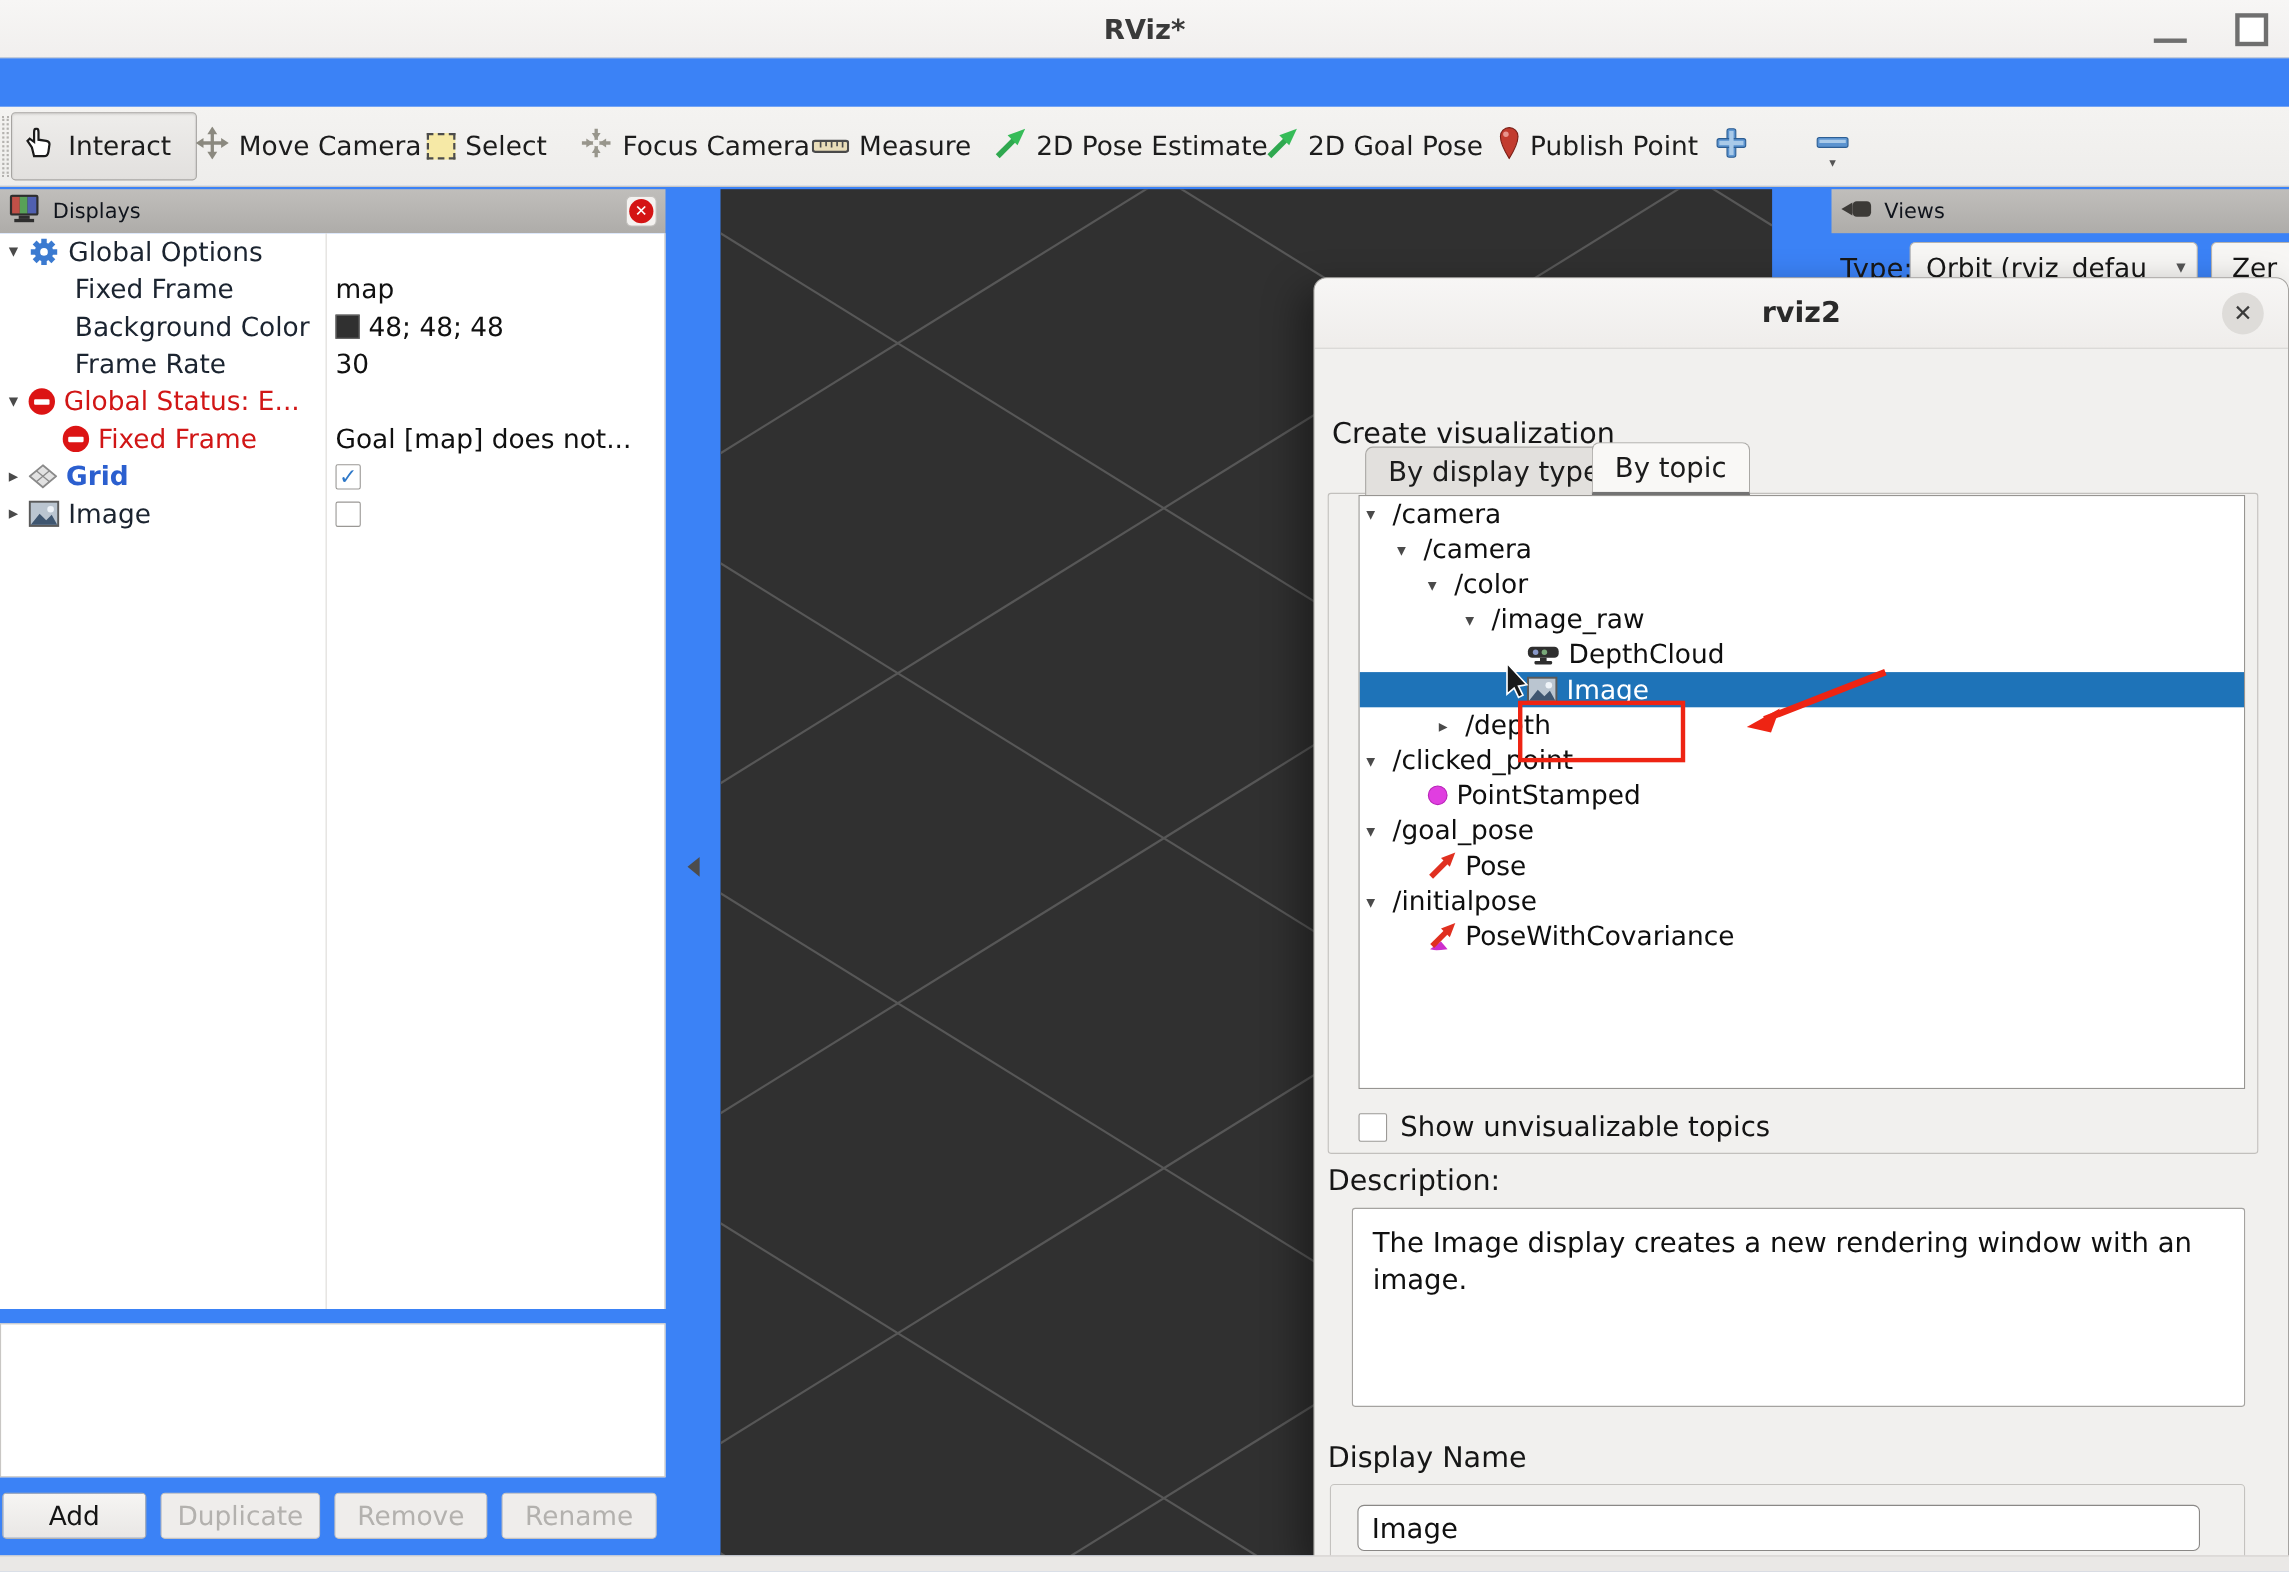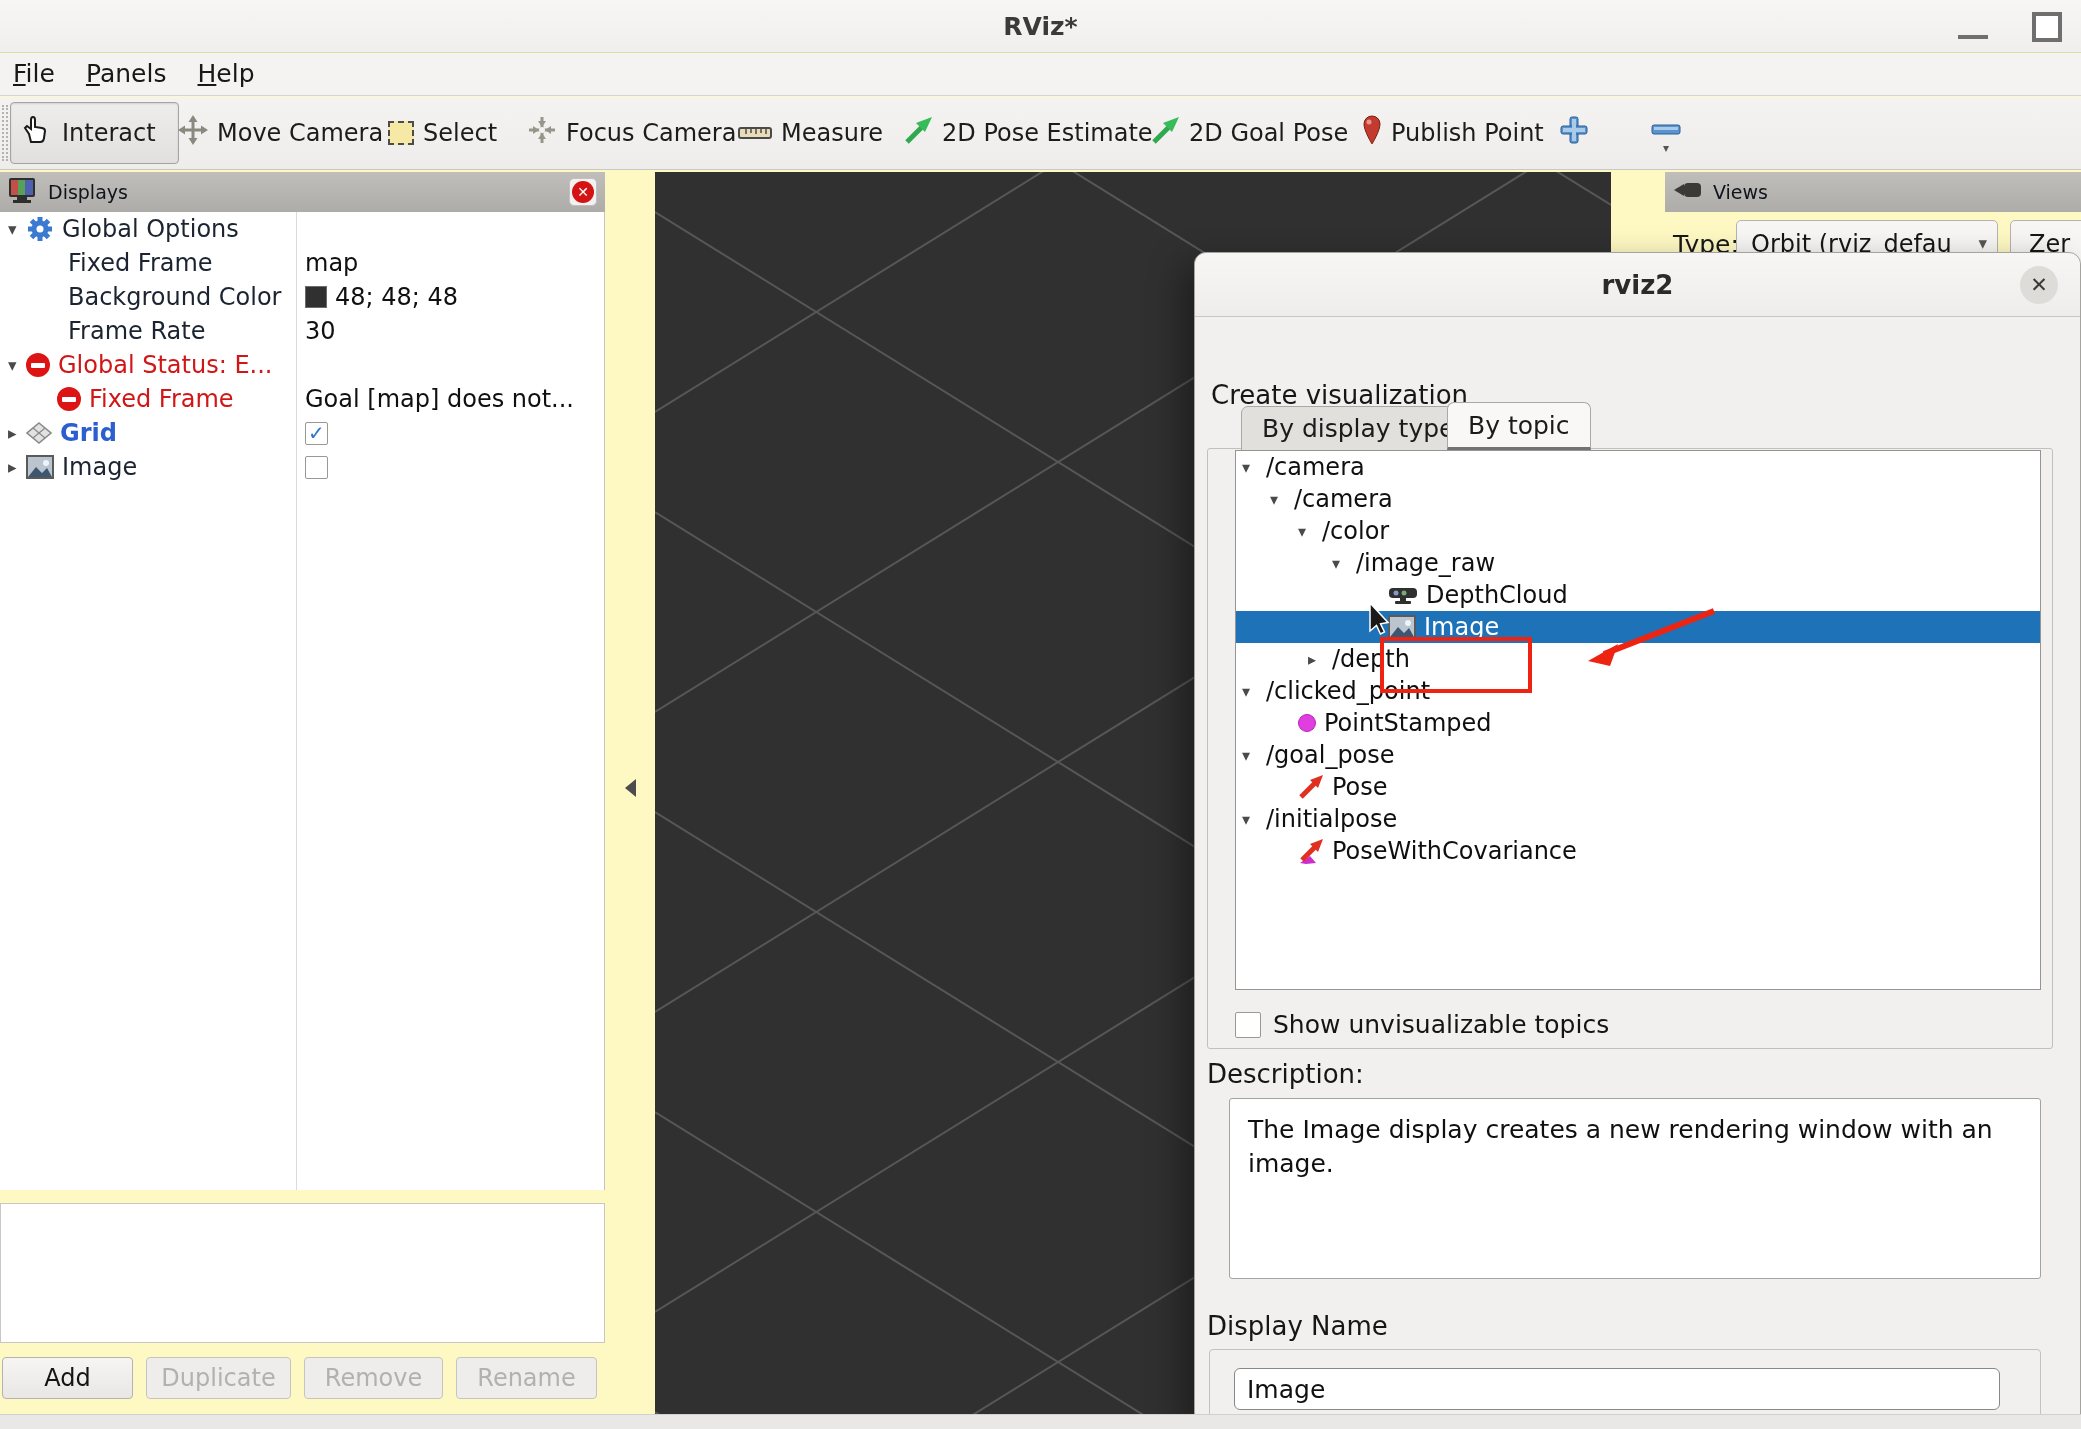--- a/index.html
+++ b/index.html
@@ -1,17 +1,17 @@
 <!DOCTYPE html>
 <html><head>
 <meta charset="utf-8">
 <style>
   * { margin:0; padding:0; box-sizing:border-box; }
   body { font-family:"DejaVu Sans", sans-serif; }
-  .screen { position:relative; width:2081px; height:1429px; background:#fef9c3; overflow:hidden; color:#1d1d1d; }
+  .screen { position:relative; width:2081px; height:1429px; background:#3b82f6; overflow:hidden; color:#1d1d1d; }
 
   
   .titlebar { position:absolute; left:0; top:0; width:2081px; height:53px;
     background:linear-gradient(#f7f6f5,#f1efee); border-bottom:1px solid #d9d7d4; }
   .win-title { position:absolute; left:0; right:0; top:12px; text-align:center;
     font-size:25px; font-weight:bold; color:#3a3a3a; }
   .win-min { position:absolute; left:1958px; top:35px; width:30px; height:4px; background:#6f6f6f; }
   .win-max { position:absolute; left:2032px; top:12px; width:30px; height:30px; border:4px solid #6f6f6f; background:#fff; }
 
   
@@ -137,25 +137,20 @@
 <body>
 
 <div class="screen">
 
   <div class="titlebar">
     <div class="win-title">RViz*</div>
     <div class="win-min"></div>
     <div class="win-max"></div>
   </div>
 
-  <div class="menubar">
-    <span class="menu-item">File</span>
-    <span class="menu-item">Panels</span>
-    <span class="menu-item">Help</span>
-  </div>
 
   <div class="toolbar">
     <div class="tb-handle"></div>
 
     <div class="tb-item tb-pressed" style="left:10px">
       <span class="ico">
         <svg width="24" height="28" viewBox="0 0 24 28">
             <path d="M8 26 L6 18 L2 12 L4 10 L8 13 L8 4 Q8 1 10 1 Q12 1 12 4 L12 11 L19 12 Q22 12.5 22 15 L21 22 Q20.5 26 17 26 Z" fill="#ffffff" stroke="#1a1a1a" stroke-width="2"></path>
           </svg>
       </span>

